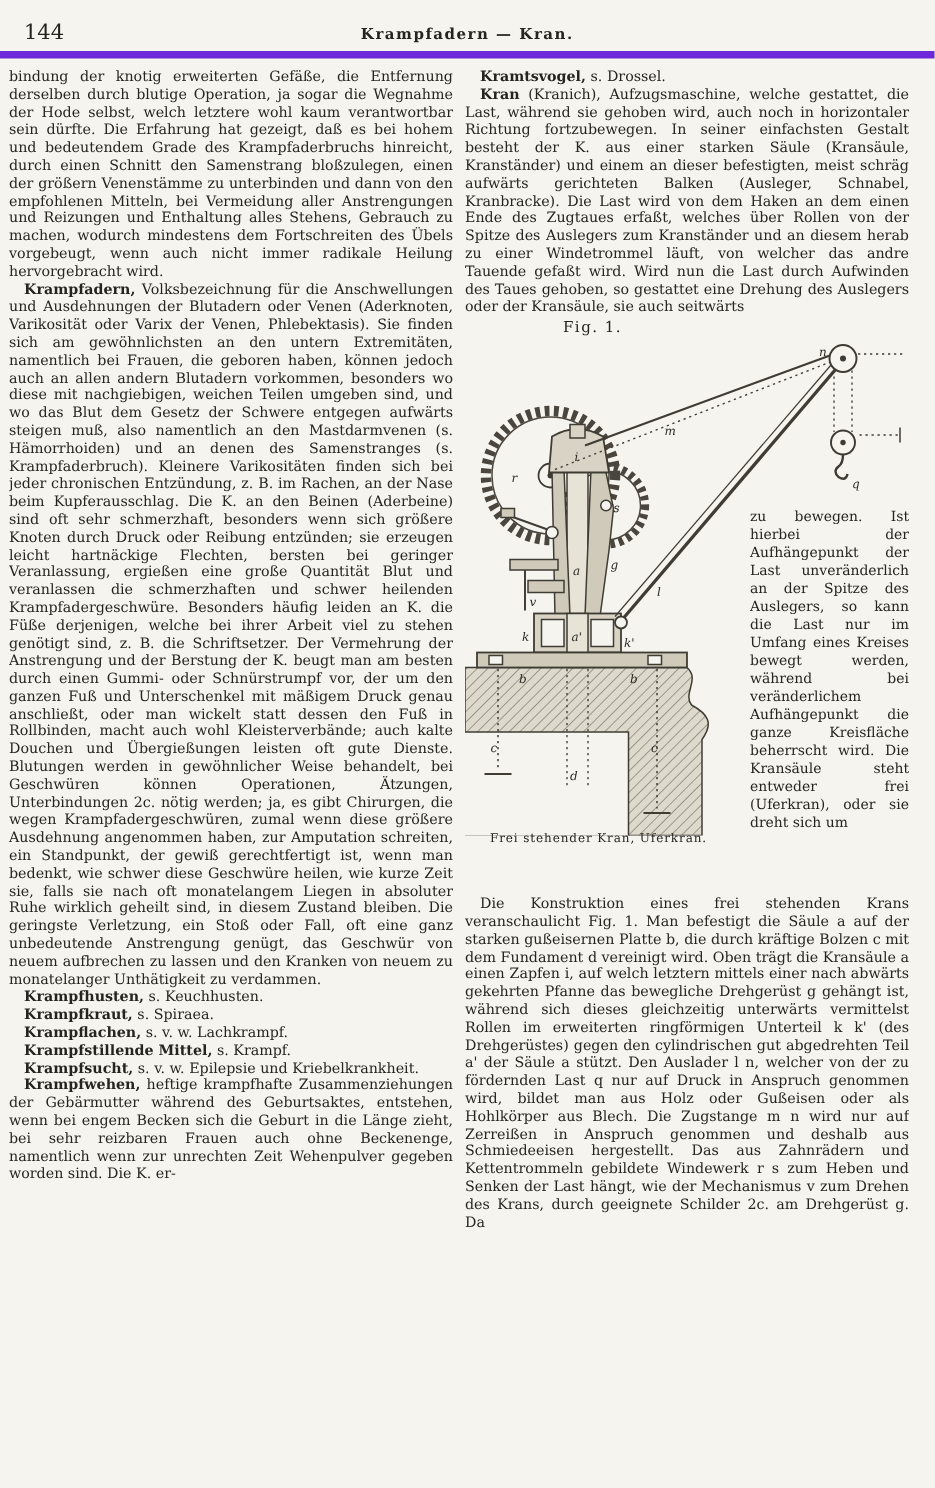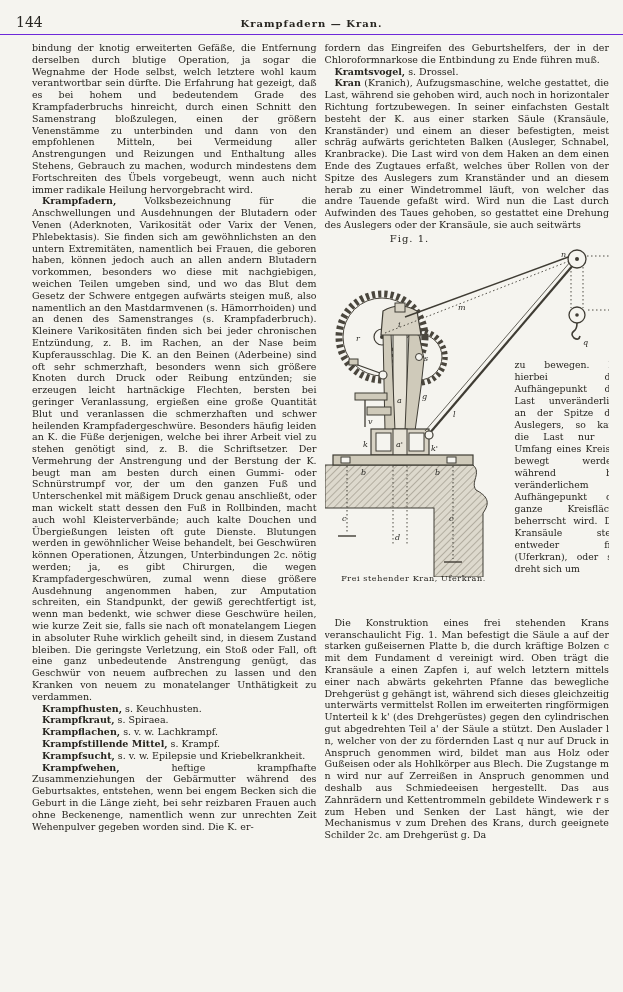--- a/index.html
+++ b/index.html
@@ -5,25 +5,25 @@
   html,body{margin:0;padding:0;}
   body{
     width:623px;height:992px;overflow:hidden;
     background:#f5f4ef;color:#26241f;
     font-family:"DejaVu Serif","Liberation Serif",serif;
   }
   .page{width:623px;height:992px;position:relative;}
   .hdr{
     display:flex;align-items:baseline;
     padding:14px 16px 4px 16px;
-    border-bottom:1px solid #6d28d9;
+    border-bottom:5px solid #6d28d9;
   }
   .pageno{font-size:14px;width:90px;}
   .hdrtitle{flex:1;text-align:center;font-size:10px;font-weight:bold;letter-spacing:1px;padding-right:90px;}
-  .cols{display:flex;gap:8px;padding:7px 14px 0 32px;}
+  .cols{display:flex;gap:8px;padding:7px 14px 0 6px;}
   .col{width:296px;height:924px;overflow:hidden;font-size:9.5px;line-height:11.8px;text-align:justify;hyphens:auto;}
   .para{margin:0;}
   .entry{margin:0;text-indent:10px;}
   .entry .term{font-weight:bold;}
   .figblock{position:relative;width:296px;height:382px;margin:2px 0;}
   .figlabel{position:absolute;top:0;left:30px;width:110px;text-align:center;font-size:10px;letter-spacing:1px;}
   .figsvg{position:absolute;top:14px;left:0;}
   .figside{position:absolute;top:126px;left:190px;width:106px;font-size:9.3px;line-height:12px;text-align:justify;hyphens:auto;}
   .figcaption{position:absolute;top:340px;left:4px;width:170px;text-align:center;font-size:8px;letter-spacing:0.6px;}
   svg text{font-family:"DejaVu Serif","Liberation Serif",serif;font-size:8px;font-style:italic;fill:#2b2a26;}
@@ -45,21 +45,20 @@
       <p class="entry"><span class="term">Krampfadern,</span><span> Volksbezeichnung für die Anschwellungen und Ausdehnungen der Blutadern oder Venen (Aderknoten, Varikosität oder Varix der Venen, Phlebektasis). Sie finden sich am gewöhnlichsten an den untern Extremitäten, namentlich bei Frauen, die geboren haben, können jedoch auch an allen andern Blutadern vorkommen, besonders wo diese mit nachgiebigen, weichen Teilen umgeben sind, und wo das Blut dem Gesetz der Schwere entgegen aufwärts steigen muß, also namentlich an den Mastdarmvenen (s. Hämorrhoiden) und an denen des Samenstranges (s. Krampfaderbruch). Kleinere Varikositäten finden sich bei jeder chronischen Entzündung, z. B. im Rachen, an der Nase beim Kupferausschlag. Die K. an den Beinen (Aderbeine) sind oft sehr schmerzhaft, besonders wenn sich größere Knoten durch Druck oder Reibung entzünden; sie erzeugen leicht hartnäckige Flechten, bersten bei geringer Veranlassung, ergießen eine große Quantität Blut und veranlassen die schmerzhaften und schwer heilenden Krampfadergeschwüre. Besonders häufig leiden an K. die Füße derjenigen, welche bei ihrer Arbeit viel zu stehen genötigt sind, z. B. die Schriftsetzer. Der Vermehrung der Anstrengung und der Berstung der K. beugt man am besten durch einen Gummi- oder Schnürstrumpf vor, der um den ganzen Fuß und Unterschenkel mit mäßigem Druck genau anschließt, oder man wickelt statt dessen den Fuß in Rollbinden, macht auch wohl Kleisterverbände; auch kalte Douchen und Übergießungen leisten oft gute Dienste. Blutungen werden in gewöhnlicher Weise behandelt, bei Geschwüren können Operationen, Ätzungen, Unterbindungen 2c. nötig werden; ja, es gibt Chirurgen, die wegen Krampfadergeschwüren, zumal wenn diese größere Ausdehnung angenommen haben, zur Amputation schreiten, ein Standpunkt, der gewiß gerechtfertigt ist, wenn man bedenkt, wie schwer diese Geschwüre heilen, wie kurze Zeit sie, falls sie nach oft monatelangem Liegen in absoluter Ruhe wirklich geheilt sind, in diesem Zustand bleiben. Die geringste Verletzung, ein Stoß oder Fall, oft eine ganz unbedeutende Anstrengung genügt, das Geschwür von neuem aufbrechen zu lassen und den Kranken von neuem zu monatelanger Unthätigkeit zu verdammen.</span></p>
       <p class="entry"><span class="term">Krampfhusten,</span><span> s. Keuchhusten.</span></p>
       <p class="entry"><span class="term">Krampfkraut,</span><span> s. Spiraea.</span></p>
       <p class="entry"><span class="term">Krampflachen,</span><span> s. v. w. Lachkrampf.</span></p>
       <p class="entry"><span class="term">Krampfstillende Mittel,</span><span> s. Krampf.</span></p>
       <p class="entry"><span class="term">Krampfsucht,</span><span> s. v. w. Epilepsie und Kriebelkrankheit.</span></p>
       <p class="entry"><span class="term">Krampfwehen,</span><span> heftige krampfhafte Zusammenziehungen der Gebärmutter während des Geburtsaktes, entstehen, wenn bei engem Becken sich die Geburt in die Länge zieht, bei sehr reizbaren Frauen auch ohne Beckenenge, namentlich wenn zur unrechten Zeit Wehenpulver gegeben worden sind. Die K. er-</span></p>
     </div>
 
     <div class="col">
-      <p class="para"><span>fordern das Eingreifen des Geburtshelfers, der in der Chloroformnarkose die Entbindung zu Ende führen muß.</span></p>
       <p class="entry"><span class="term">Kramtsvogel,</span><span> s. Drossel.</span></p>
       <p class="entry"><span class="term">Kran</span><span> (Kranich), Aufzugsmaschine, welche gestattet, die Last, während sie gehoben wird, auch noch in horizontaler Richtung fortzubewegen. In seiner einfachsten Gestalt besteht der K. aus einer starken Säule (Kransäule, Kranständer) und einem an dieser befestigten, meist schräg aufwärts gerichteten Balken (Ausleger, Schnabel, Kranbracke). Die Last wird von dem Haken an dem einen Ende des Zugtaues erfaßt, welches über Rollen von der Spitze des Auslegers zum Kranständer und an diesem herab zu einer Windetrommel läuft, von welcher das andre Tauende gefaßt wird. Wird nun die Last durch Aufwinden des Taues gehoben, so gestattet eine Drehung des Auslegers oder der Kransäule, sie auch seitwärts</span></p>
 
       <div class="figblock">
         <div class="figlabel">Fig. 1.</div>
 
         <svg class="figsvg" width="296" height="330" viewBox="0 0 296 330">
           <defs>
             <pattern id="hatch" width="5" height="5" patternTransform="rotate(45)" patternUnits="userSpaceOnUse">
               <rect width="5" height="5" fill="#ddd9cd"></rect>

